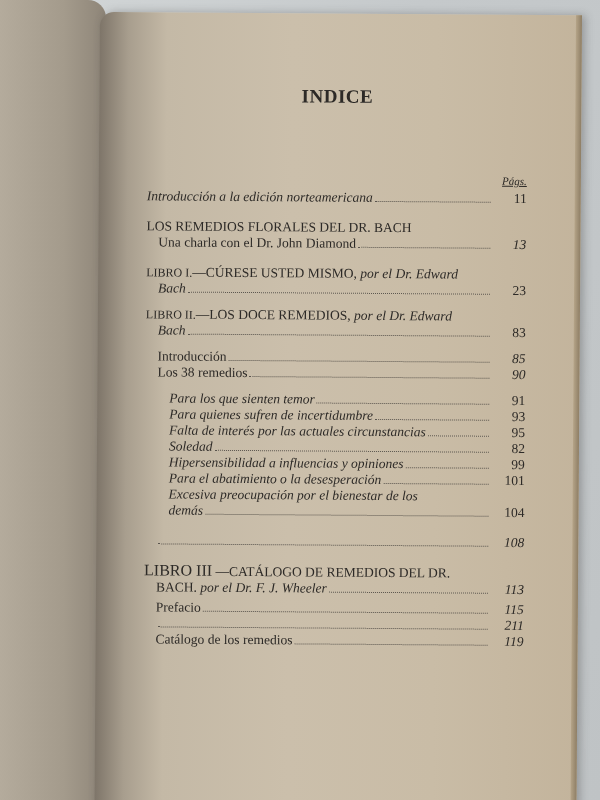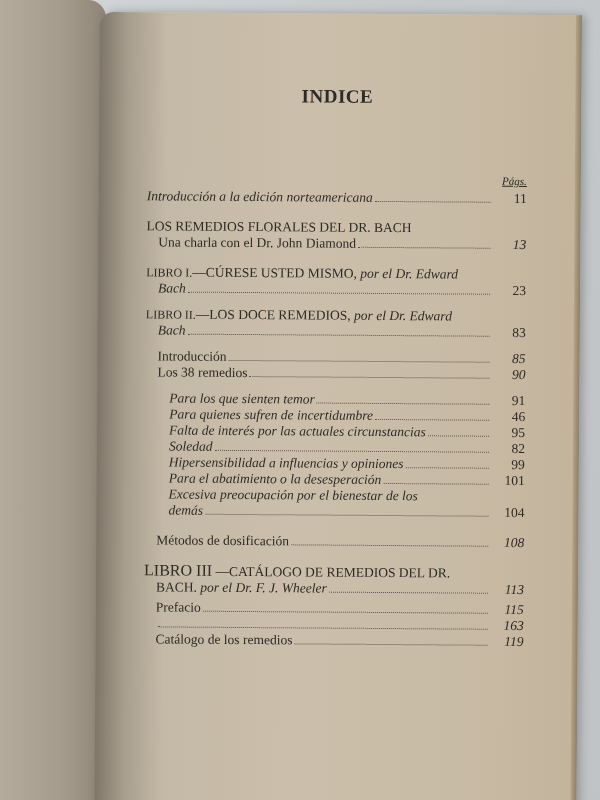--- a/index.html
+++ b/index.html
@@ -122,21 +122,21 @@
       </div>
 
       <div class="entry indent2 it gap-m">
         <span class="lbl">Para los que sienten temor</span>
         <span class="dots"></span>
         <span class="pg" style="font-style:normal">91</span>
       </div>
       <div class="entry indent2 it">
         <span class="lbl">Para quienes sufren de incertidumbre</span>
         <span class="dots"></span>
-        <span class="pg" style="font-style:normal">46</span>
+        <span class="pg" style="font-style:normal">93</span>
       </div>
       <div class="entry indent2 it">
         <span class="lbl">Falta de interés por las actuales circunstancias</span>
         <span class="dots"></span>
         <span class="pg" style="font-style:normal">95</span>
       </div>
       <div class="entry indent2 it">
         <span class="lbl">Soledad</span>
         <span class="dots"></span>
         <span class="pg" style="font-style:normal">82</span>
@@ -154,21 +154,20 @@
       <div class="indent2 it">
         <div class="head-line">Excesiva preocupación por el bienestar de los</div>
         <div class="entry">
           <span class="lbl">demás</span>
           <span class="dots"></span>
           <span class="pg" style="font-style:normal">104</span>
         </div>
       </div>
 
       <div class="entry indent1 gap-l">
-        <span class="lbl">Métodos de dosificación</span>
         <span class="dots"></span>
         <span class="pg">108</span>
       </div>
 
       <div class="gap-l">
         <div class="head-line">
           <span class="sc" style="font-size:16px">LIBRO III</span>
           <span>—CATÁLOGO DE REMEDIOS DEL DR.</span>
         </div>
         <div class="entry indent1">
@@ -178,21 +177,21 @@
         </div>
       </div>
 
       <div class="entry indent1 gap-s">
         <span class="lbl">Prefacio</span>
         <span class="dots"></span>
         <span class="pg">115</span>
       </div>
       <div class="entry indent1">
         <span class="dots"></span>
-        <span class="pg">163</span>
+        <span class="pg">211</span>
       </div>
       <div class="entry indent1">
         <span class="lbl">Catálogo de los remedios</span>
         <span class="dots"></span>
         <span class="pg">119</span>
       </div>
 
     </div>
   </div>
 </div>

